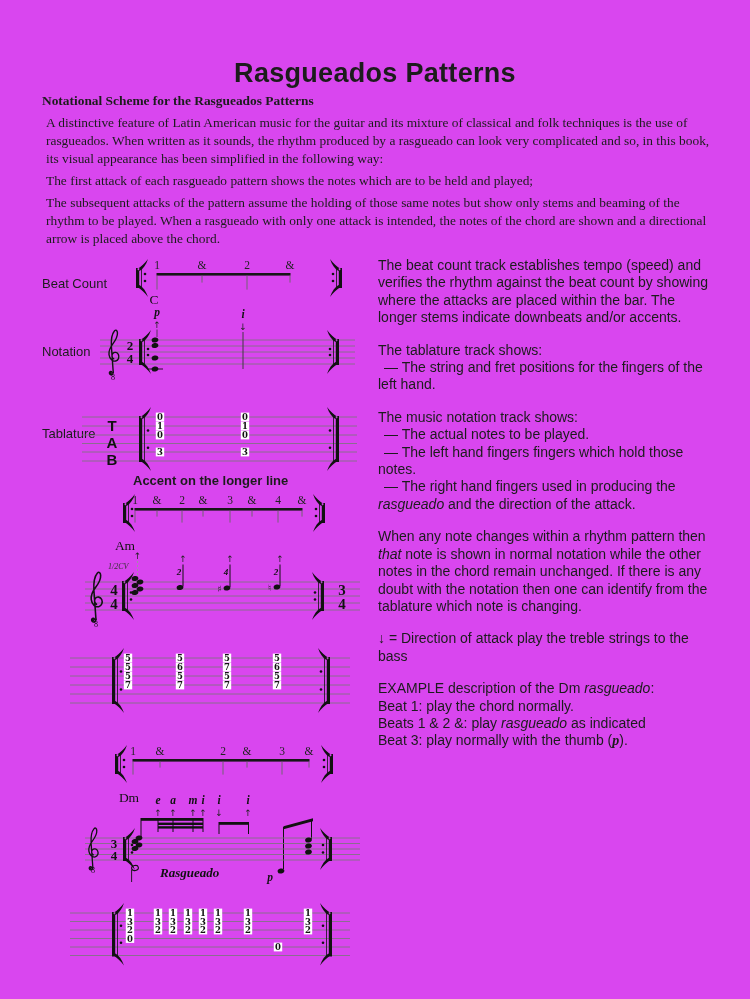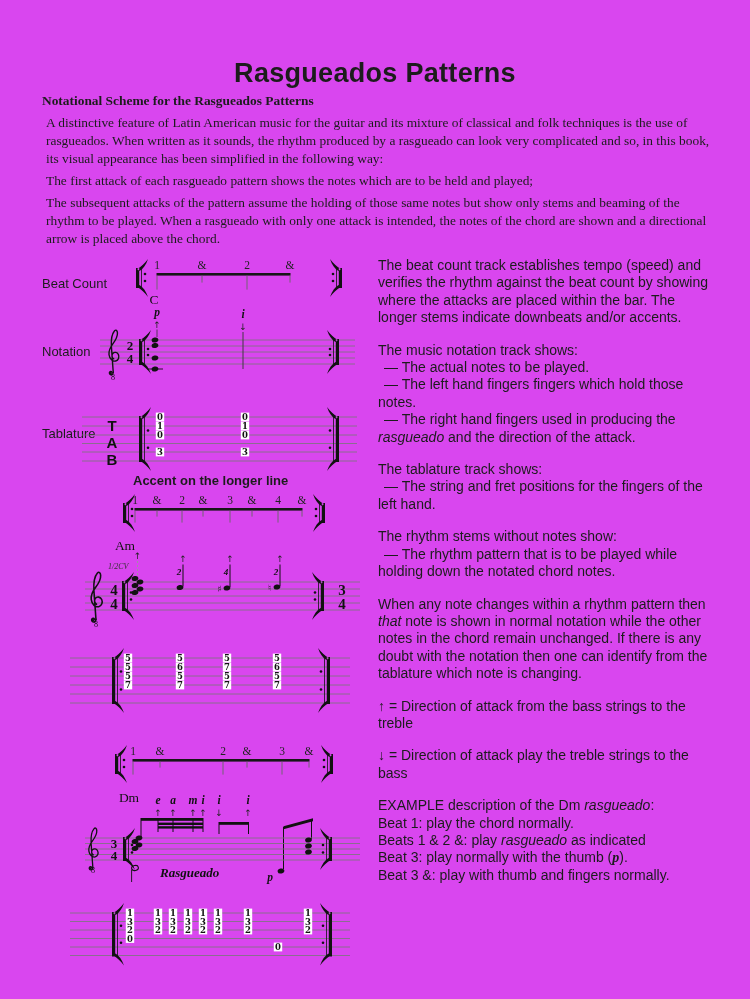--- a/index.html
+++ b/index.html
@@ -425,42 +425,36 @@
           <circle cx="293" cy="187.7" r="1.3" fill="#111"></circle>
           <circle cx="293" cy="204.7" r="1.3" fill="#111"></circle>
         </g>
       </g>
     </svg>
 
   <div class="text-col">
     <p class="para">The beat count track establishes tempo (speed) and verifies the rhythm against the beat count by showing where the attacks are placed within the bar. The longer stems indicate downbeats and/or accents.</p>
 
     <div class="para">
+      <div class="pline">The tablature track shows:</div>
+      <div class="pline bullet">— The string and fret positions for the fingers of the left hand.</div>
+    </div>
+
+    <div class="para">
       <div class="pline">The music notation track shows:</div>
       <div class="pline bullet">— The actual notes to be played.</div>
       <div class="pline bullet">— The left hand fingers fingers which hold those notes.</div>
       <div class="pline bullet"><span>— The right hand fingers used in producing the </span><i>rasgueado</i><span> and the direction of the attack.</span></div>
     </div>
 
-    <div class="para">
-      <div class="pline">The tablature track shows:</div>
-      <div class="pline bullet">— The string and fret positions for the fingers of the left hand.</div>
-    </div>
-
-    <div class="para">
-      <div class="pline">The rhythm stems without notes show:</div>
-      <div class="pline bullet">— The rhythm pattern that is to be played while holding down the notated chord notes.</div>
-    </div>
 
     <p class="para"><span>When any note changes within a rhythm pattern then </span><i class="u">that</i><span> note is shown in normal notation while the other notes in the chord remain unchanged. If there is any doubt with the notation then one can identify from the tablature which note is changing.</span></p>
 
-    <p class="para">↑ = Direction of attack from the bass strings to the treble</p>
     <p class="para">↓ = Direction of attack play the treble strings to the bass</p>
 
     <div class="para">
       <div class="pline"><span>EXAMPLE description of the Dm </span><i>rasgueado</i><span>:</span></div>
       <div class="pline">Beat 1: play the chord normally.</div>
       <div class="pline"><span>Beats 1 &amp; 2 &amp;: play </span><i>rasgueado</i><span> as indicated</span></div>
       <div class="pline"><span>Beat 3: play normally with the thumb (</span><span class="musp">p</span><span>).</span></div>
-      <div class="pline">Beat 3 &amp;: play with thumb and fingers normally.</div>
     </div>
   </div>
 </div>
 
 </body></html>

